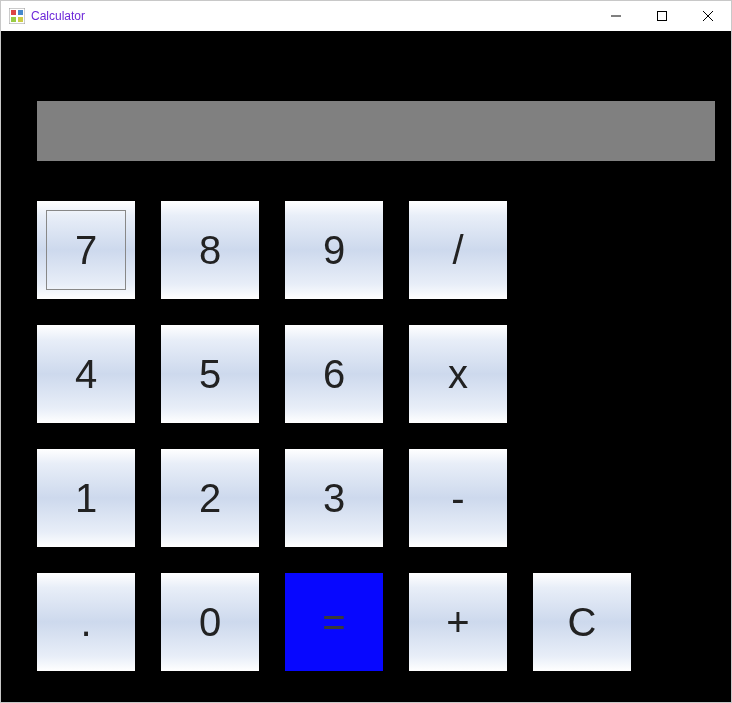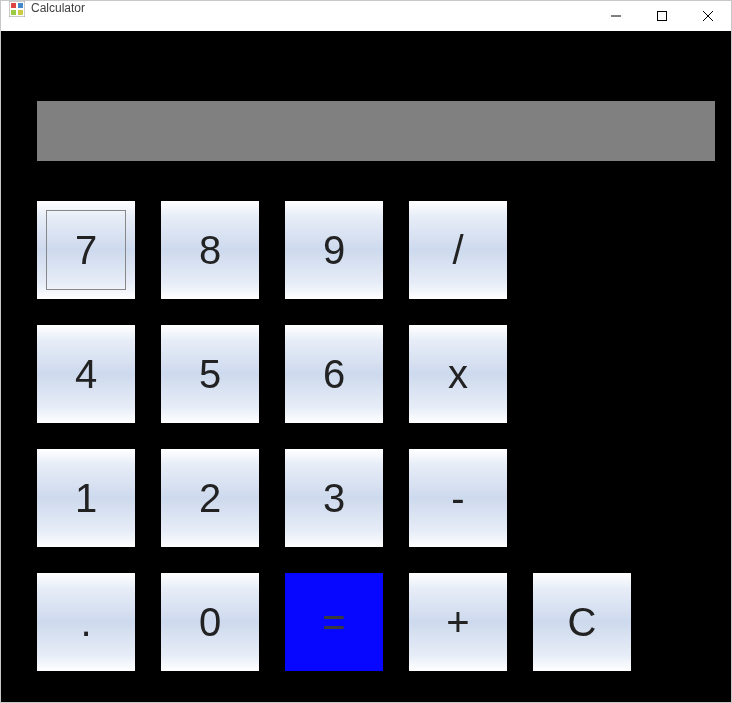--- a/index.html
+++ b/index.html
@@ -14,22 +14,23 @@
       width: 732px;
       height: 703px;
       background: #ffffff;
       border: 1px solid #c8c8c8;
       display: flex;
       flex-direction: column;
     }
     .titlebar {
       height: 30px;
       display: flex;
+      align-items: center;
       background: #ffffff;
-      color: #404040;
+      color: #6d28d9;
       font-size: 12px;
       user-select: none;
     }
     .titlebar .app-icon {
       width: 16px;
       height: 16px;
       margin: 0 6px 0 8px;
       display: inline-block;
     }
     .titlebar .title-text {

